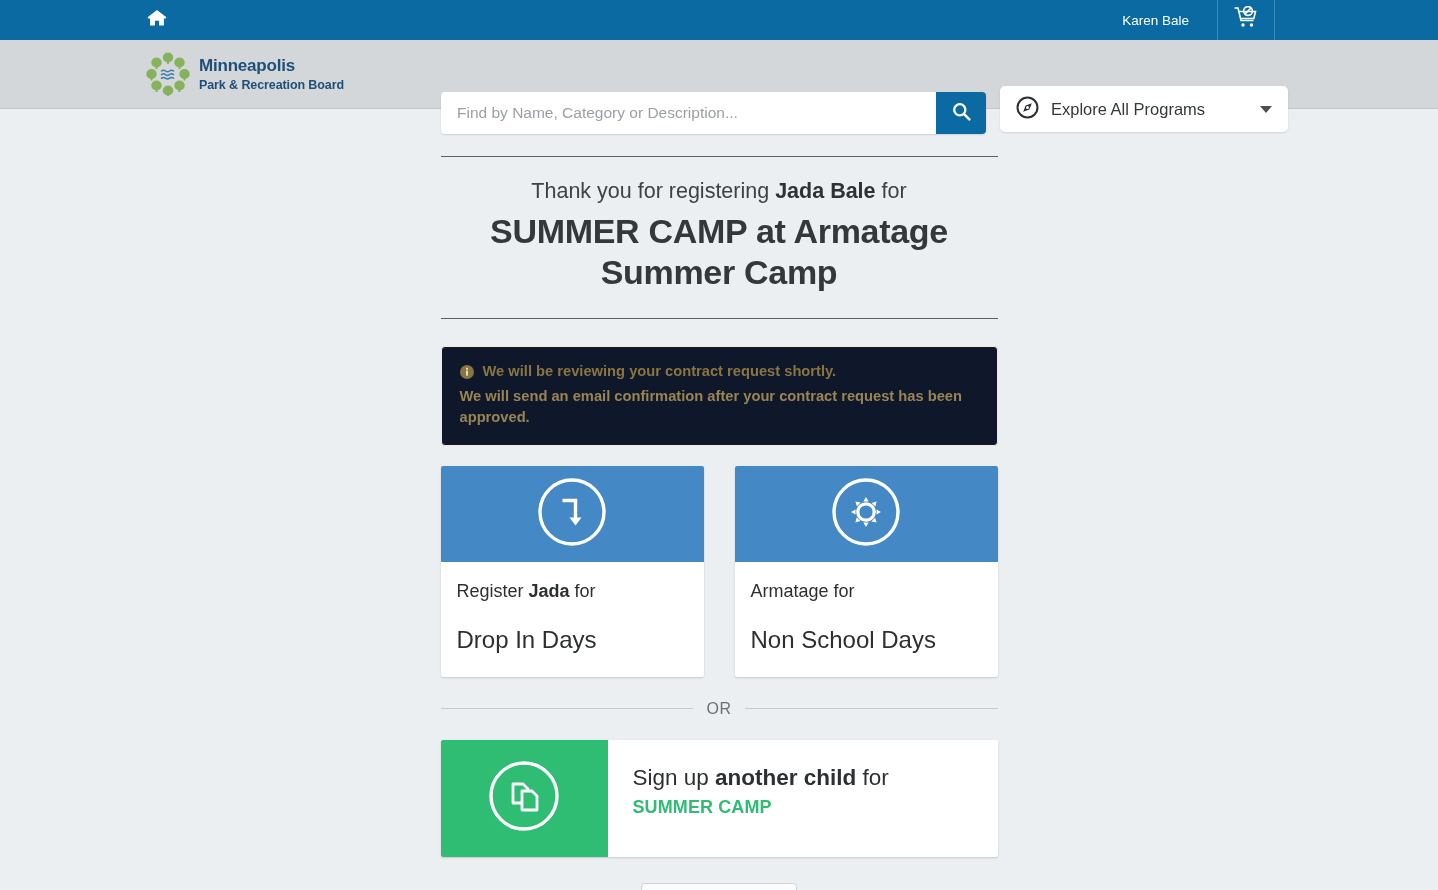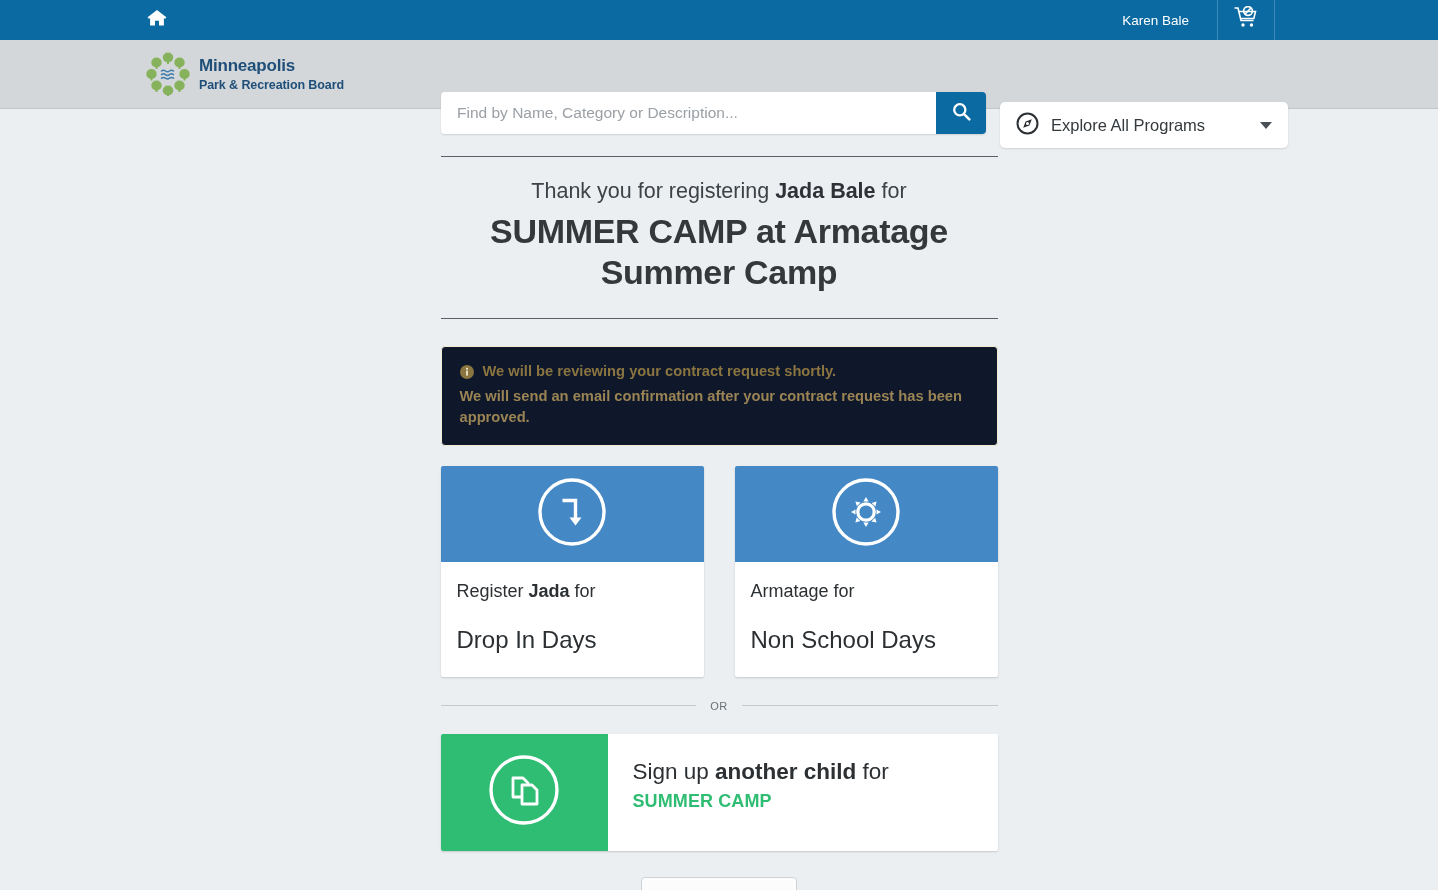--- a/index.html
+++ b/index.html
@@ -113,21 +113,21 @@
     border: none;
     display: flex;
     align-items: center;
     justify-content: center;
     cursor: pointer;
   }
 
   .explore {
     position: absolute;
     left: 1000px;
-    top: 62px;
+    top: 46px;
     width: 288px;
     height: 46px;
     background: #ffffff;
     border-radius: 5px;
     display: flex;
     align-items: center;
     padding: 0 16px;
     gap: 12px;
     cursor: pointer;
     box-shadow: 0 1px 2px rgba(0,0,0,0.12);
@@ -241,21 +241,21 @@
     align-items: center;
     gap: 14px;
     margin: 23px 0 22px;
   }
   .or-divider .line {
     flex: 1;
     height: 1px;
     background: #c6cace;
   }
   .or-divider .or-text {
-    font-size: 11px;
+    font-size: 16px;
     color: #6a7075;
     letter-spacing: 0.4px;
   }
 
   .wide-card {
     display: flex;
     background: #ffffff;
     border-radius: 2px;
     box-shadow: 0 1px 2px rgba(0,0,0,0.16);
     cursor: pointer;

